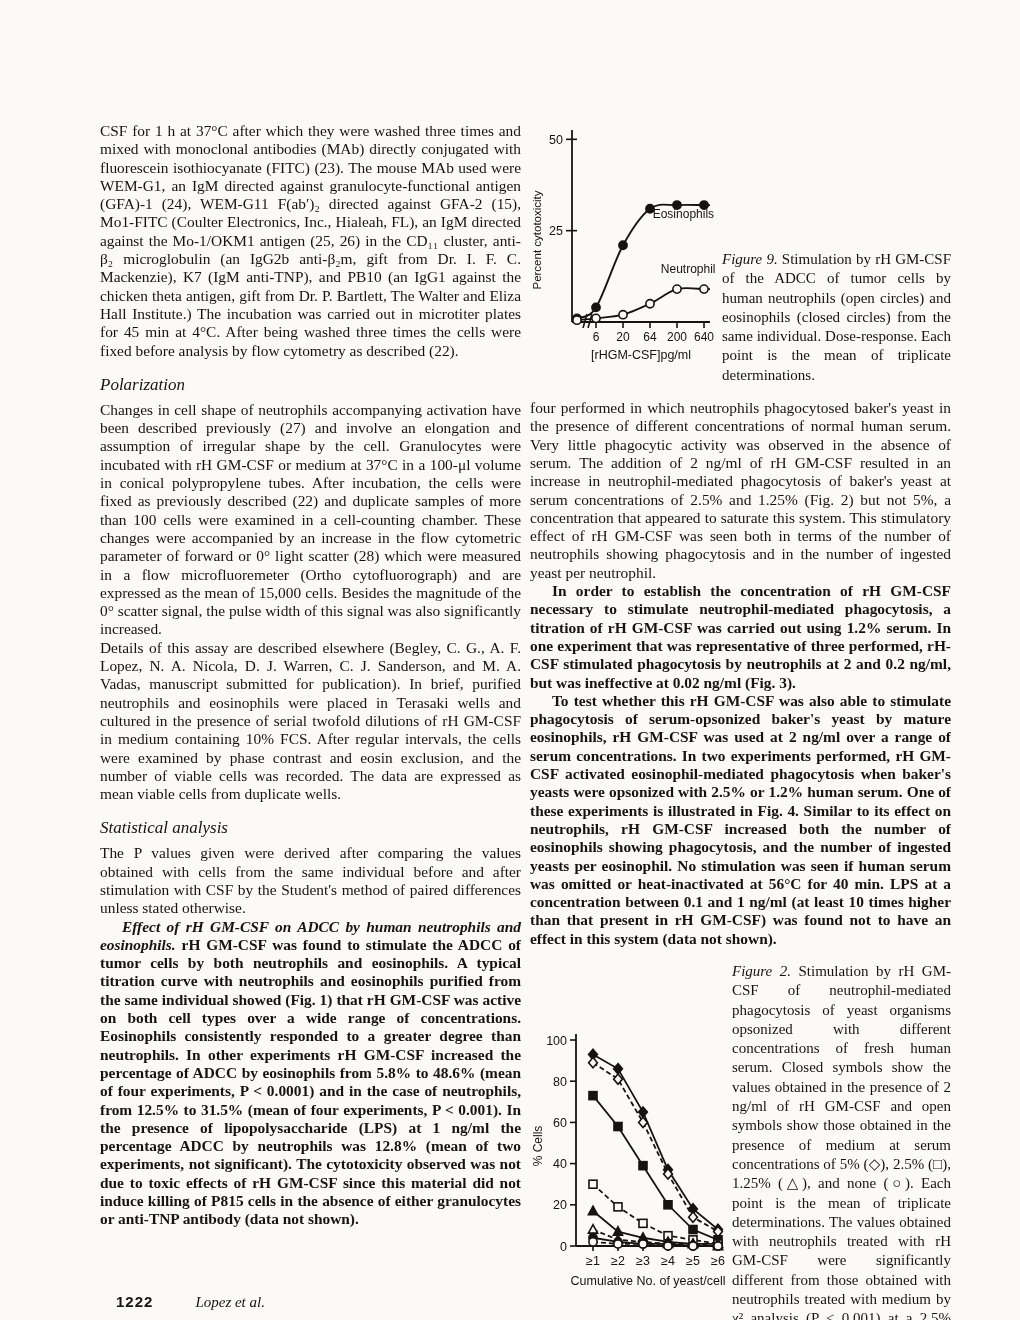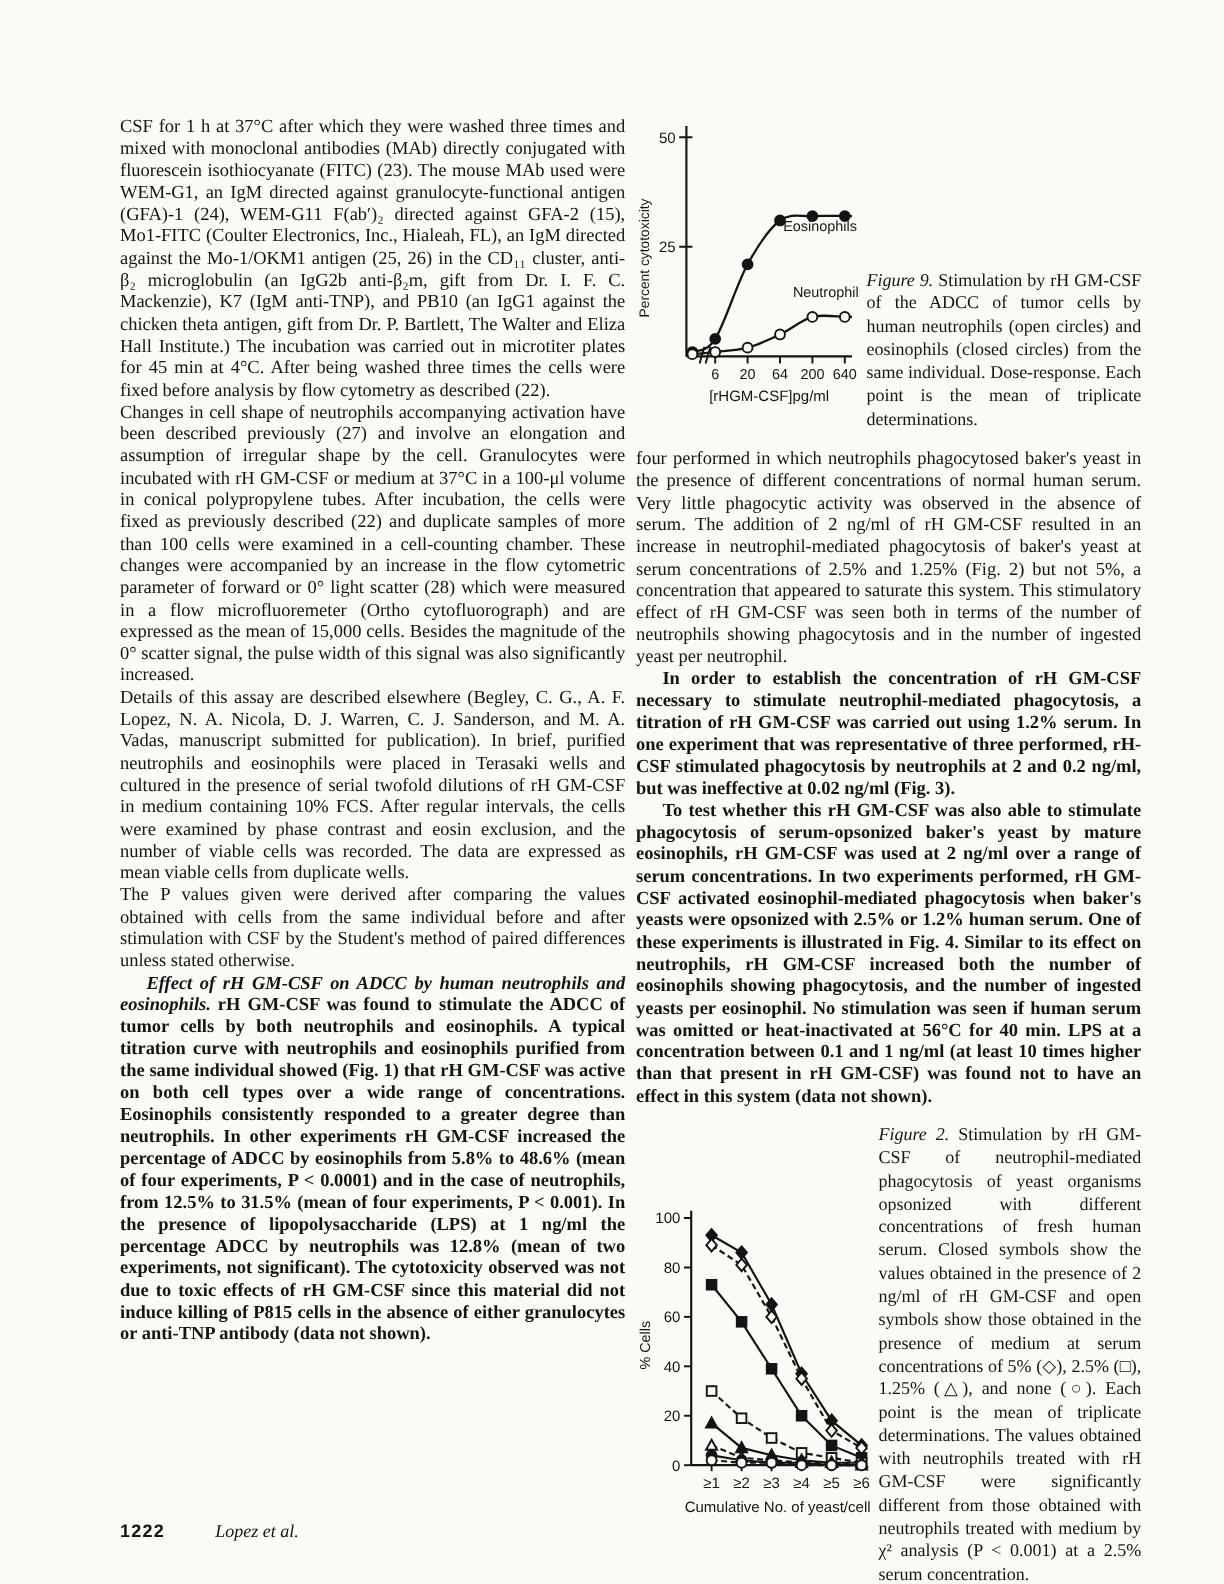--- a/index.html
+++ b/index.html
@@ -4,54 +4,56 @@
 <style>
   html,body{margin:0;padding:0;}
   body{
     width:1020px;height:1320px;
     background:#fbfaf6;
     font-family:"Liberation Serif", serif;
     color:#151412;
     position:relative;
     -webkit-font-smoothing:antialiased;
   }
-  .page{position:absolute;inset:0;}
+  .page{position:absolute;inset:0;margin-top:25px;}
   .col{position:absolute;top:97px;width:421px;}
   .col-left{left:100px;}
   .col-right{left:530px;}
   p.body{font-size:15.4px;line-height:18.3px;text-align:justify;margin:0;}
   p.indent{text-indent:22px;font-weight:bold;}
   .lead-italic{font-style:italic;}
   h3.sect{font-style:italic;font-weight:normal;font-size:17px;margin:15px 0 6px 0;}
   h2.results{font-family:"Liberation Sans",sans-serif;font-weight:bold;font-size:16.5px;margin:20px 0 14px 0;letter-spacing:.2px;}
   
   .figrow{display:flex;align-items:flex-start;}
   .fig1row{margin-bottom:14px;}
   .fig1row .caption{margin-top:128px;}
   .fig2row{margin-top:14px;}
   .fig2row svg{margin-top:60px;}
   .caption{width:232px;margin-left:6px;font-size:15px;line-height:19.3px;text-align:justify;}
   .chart{flex:0 0 auto;}
   svg text{font-family:"Liberation Sans",sans-serif;fill:#151412;}
-  .footer{position:absolute;left:100px;top:1268px;font-size:15px;text-align:center;}
+  .footer{position:absolute;left:116px;top:1268px;font-size:15px;text-align:center;}
   .footer .pg{font-family:"Liberation Sans",sans-serif;font-weight:bold;letter-spacing:1px;}
   .footer .au{font-style:italic;margin-left:42px;}
 </style>
 </head>
 <body>
 
 <div class="page">
 
   <div class="col col-left">
     <p class="body">CSF for 1 h at 37°C after which they were washed three times and mixed with monoclonal antibodies (MAb) directly conjugated with fluorescein isothiocyanate (FITC) (23). The mouse MAb used were WEM-G1, an IgM directed against granulocyte-functional antigen (GFA)-1 (24), WEM-G11 F(ab′)₂ directed against GFA-2 (15), Mo1-FITC (Coulter Electronics, Inc., Hialeah, FL), an IgM directed against the Mo-1/OKM1 antigen (25, 26) in the CD₁₁ cluster, anti-β₂ microglobulin (an IgG2b anti-β₂m, gift from Dr. I. F. C. Mackenzie), K7 (IgM anti-TNP), and PB10 (an IgG1 against the chicken theta antigen, gift from Dr. P. Bartlett, The Walter and Eliza Hall Institute.) The incubation was carried out in microtiter plates for 45 min at 4°C. After being washed three times the cells were fixed before analysis by flow cytometry as described (22).</p>
 
+    <h3 class="sect">Polarization</h3>
     <p class="body">Changes in cell shape of neutrophils accompanying activation have been described previously (27) and involve an elongation and assumption of irregular shape by the cell. Granulocytes were incubated with rH GM-CSF or medium at 37°C in a 100-μl volume in conical polypropylene tubes. After incubation, the cells were fixed as previously described (22) and duplicate samples of more than 100 cells were examined in a cell-counting chamber. These changes were accompanied by an increase in the flow cytometric parameter of forward or 0° light scatter (28) which were measured in a flow microfluoremeter (Ortho cytofluorograph) and are expressed as the mean of 15,000 cells. Besides the magnitude of the 0° scatter signal, the pulse width of this signal was also significantly increased.</p>
 
     <p class="body">Details of this assay are described elsewhere (Begley, C. G., A. F. Lopez, N. A. Nicola, D. J. Warren, C. J. Sanderson, and M. A. Vadas, manuscript submitted for publication). In brief, purified neutrophils and eosinophils were placed in Terasaki wells and cultured in the presence of serial twofold dilutions of rH GM-CSF in medium containing 10% FCS. After regular intervals, the cells were examined by phase contrast and eosin exclusion, and the number of viable cells was recorded. The data are expressed as mean viable cells from duplicate wells.</p>
 
+    <h3 class="sect">Statistical analysis</h3>
     <p class="body">The P values given were derived after comparing the values obtained with cells from the same individual before and after stimulation with CSF by the Student's method of paired differences unless stated otherwise.</p>
 
 
     <p class="body indent"><span class="lead-italic">Effect of rH GM-CSF on ADCC by human neutrophils and eosinophils.</span><span> rH GM-CSF was found to stimulate the ADCC of tumor cells by both neutrophils and eosinophils. A typical titration curve with neutrophils and eosinophils purified from the same individual showed (Fig. 1) that rH GM-CSF was active on both cell types over a wide range of concentrations. Eosinophils consistently responded to a greater degree than neutrophils. In other experiments rH GM-CSF increased the percentage of ADCC by eosinophils from 5.8% to 48.6% (mean of four experiments, P &lt; 0.0001) and in the case of neutrophils, from 12.5% to 31.5% (mean of four experiments, P &lt; 0.001). In the presence of lipopolysaccharide (LPS) at 1 ng/ml the percentage ADCC by neutrophils was 12.8% (mean of two experiments, not significant). The cytotoxicity observed was not due to toxic effects of rH GM-CSF since this material did not induce killing of P815 cells in the absence of either granulocytes or anti-TNP antibody (data not shown).</span></p>
 
   </div>
 
   <div class="col col-right">
 
     <div class="figrow fig1row">

